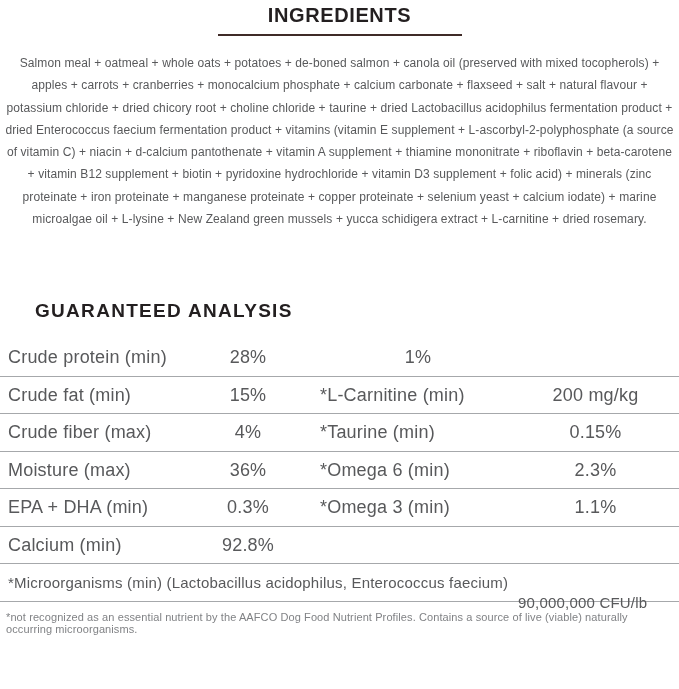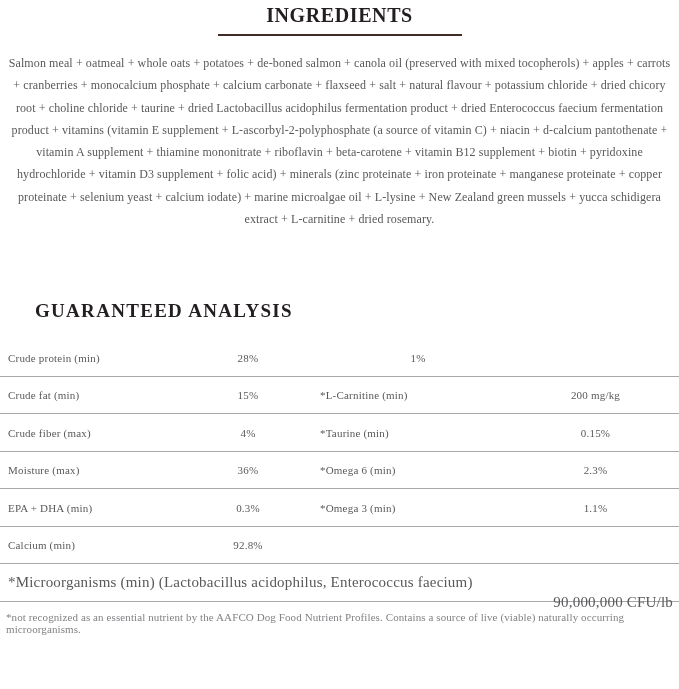--- a/index.html
+++ b/index.html
@@ -3,21 +3,21 @@
 <meta charset="utf-8">
 <style>
   html, body { margin: 0; padding: 0; }
   body {
     width: 679px; height: 689px;
     background: #ffffff;
     font-family: "Liberation Sans", sans-serif;
     overflow: hidden;
     -webkit-font-smoothing: antialiased;
   }
-  .page { width: 679px; height: 588px; position: relative; font-family: Liberation Serif, serif; }
+  .page { width: 679px; height: 588px; position: relative; }
 
   .ing-title {
     padding-top: 4px;
     text-align: center;
     font-size: 20px;
     font-weight: bold;
     letter-spacing: 0.6px;
     color: #231f20;
   }
   .ing-rule {
@@ -47,41 +47,41 @@
 
   .ga-table { margin-top: 17px; }
   .ga-row {
     display: grid;
     grid-template-columns: 172px 140px 200px 1fr;
     align-items: center;
     height: 37.5px;
     box-sizing: border-box;
     border-bottom: 1px solid #a6a8ab;
     padding: 0 6px;
-    font-size: 11px;
+    font-size: 18px;
     letter-spacing: 0.2px;
     color: #58595b;
   }
   .ga-row .lbl { text-align: left; padding-left: 2px; }
   .ga-row .val { text-align: center; }
 
   .ga-wide-row {
     display: flex;
     justify-content: space-between;
     align-items: center;
     height: 37.5px;
     box-sizing: border-box;
     border-bottom: 1px solid #a6a8ab;
     padding: 0 6px;
     font-size: 15px;
     letter-spacing: 0.2px;
     color: #58595b;
   }
   .ga-wide-row .wide-lbl { flex: 1; text-align: left; padding-left: 2px; }
-  .ga-wide-row .wide-val { width: 155px; text-align: right; margin-top: 40px; }
+  .ga-wide-row .wide-val { width: 155px; text-align: left; margin-top: 40px; }
 
   .footnote-asterisk {
     margin-top: 9px;
     padding: 0 6px;
     font-size: 11px;
     letter-spacing: 0.1px;
     color: #808285;
   }
 </style>
 </head>

